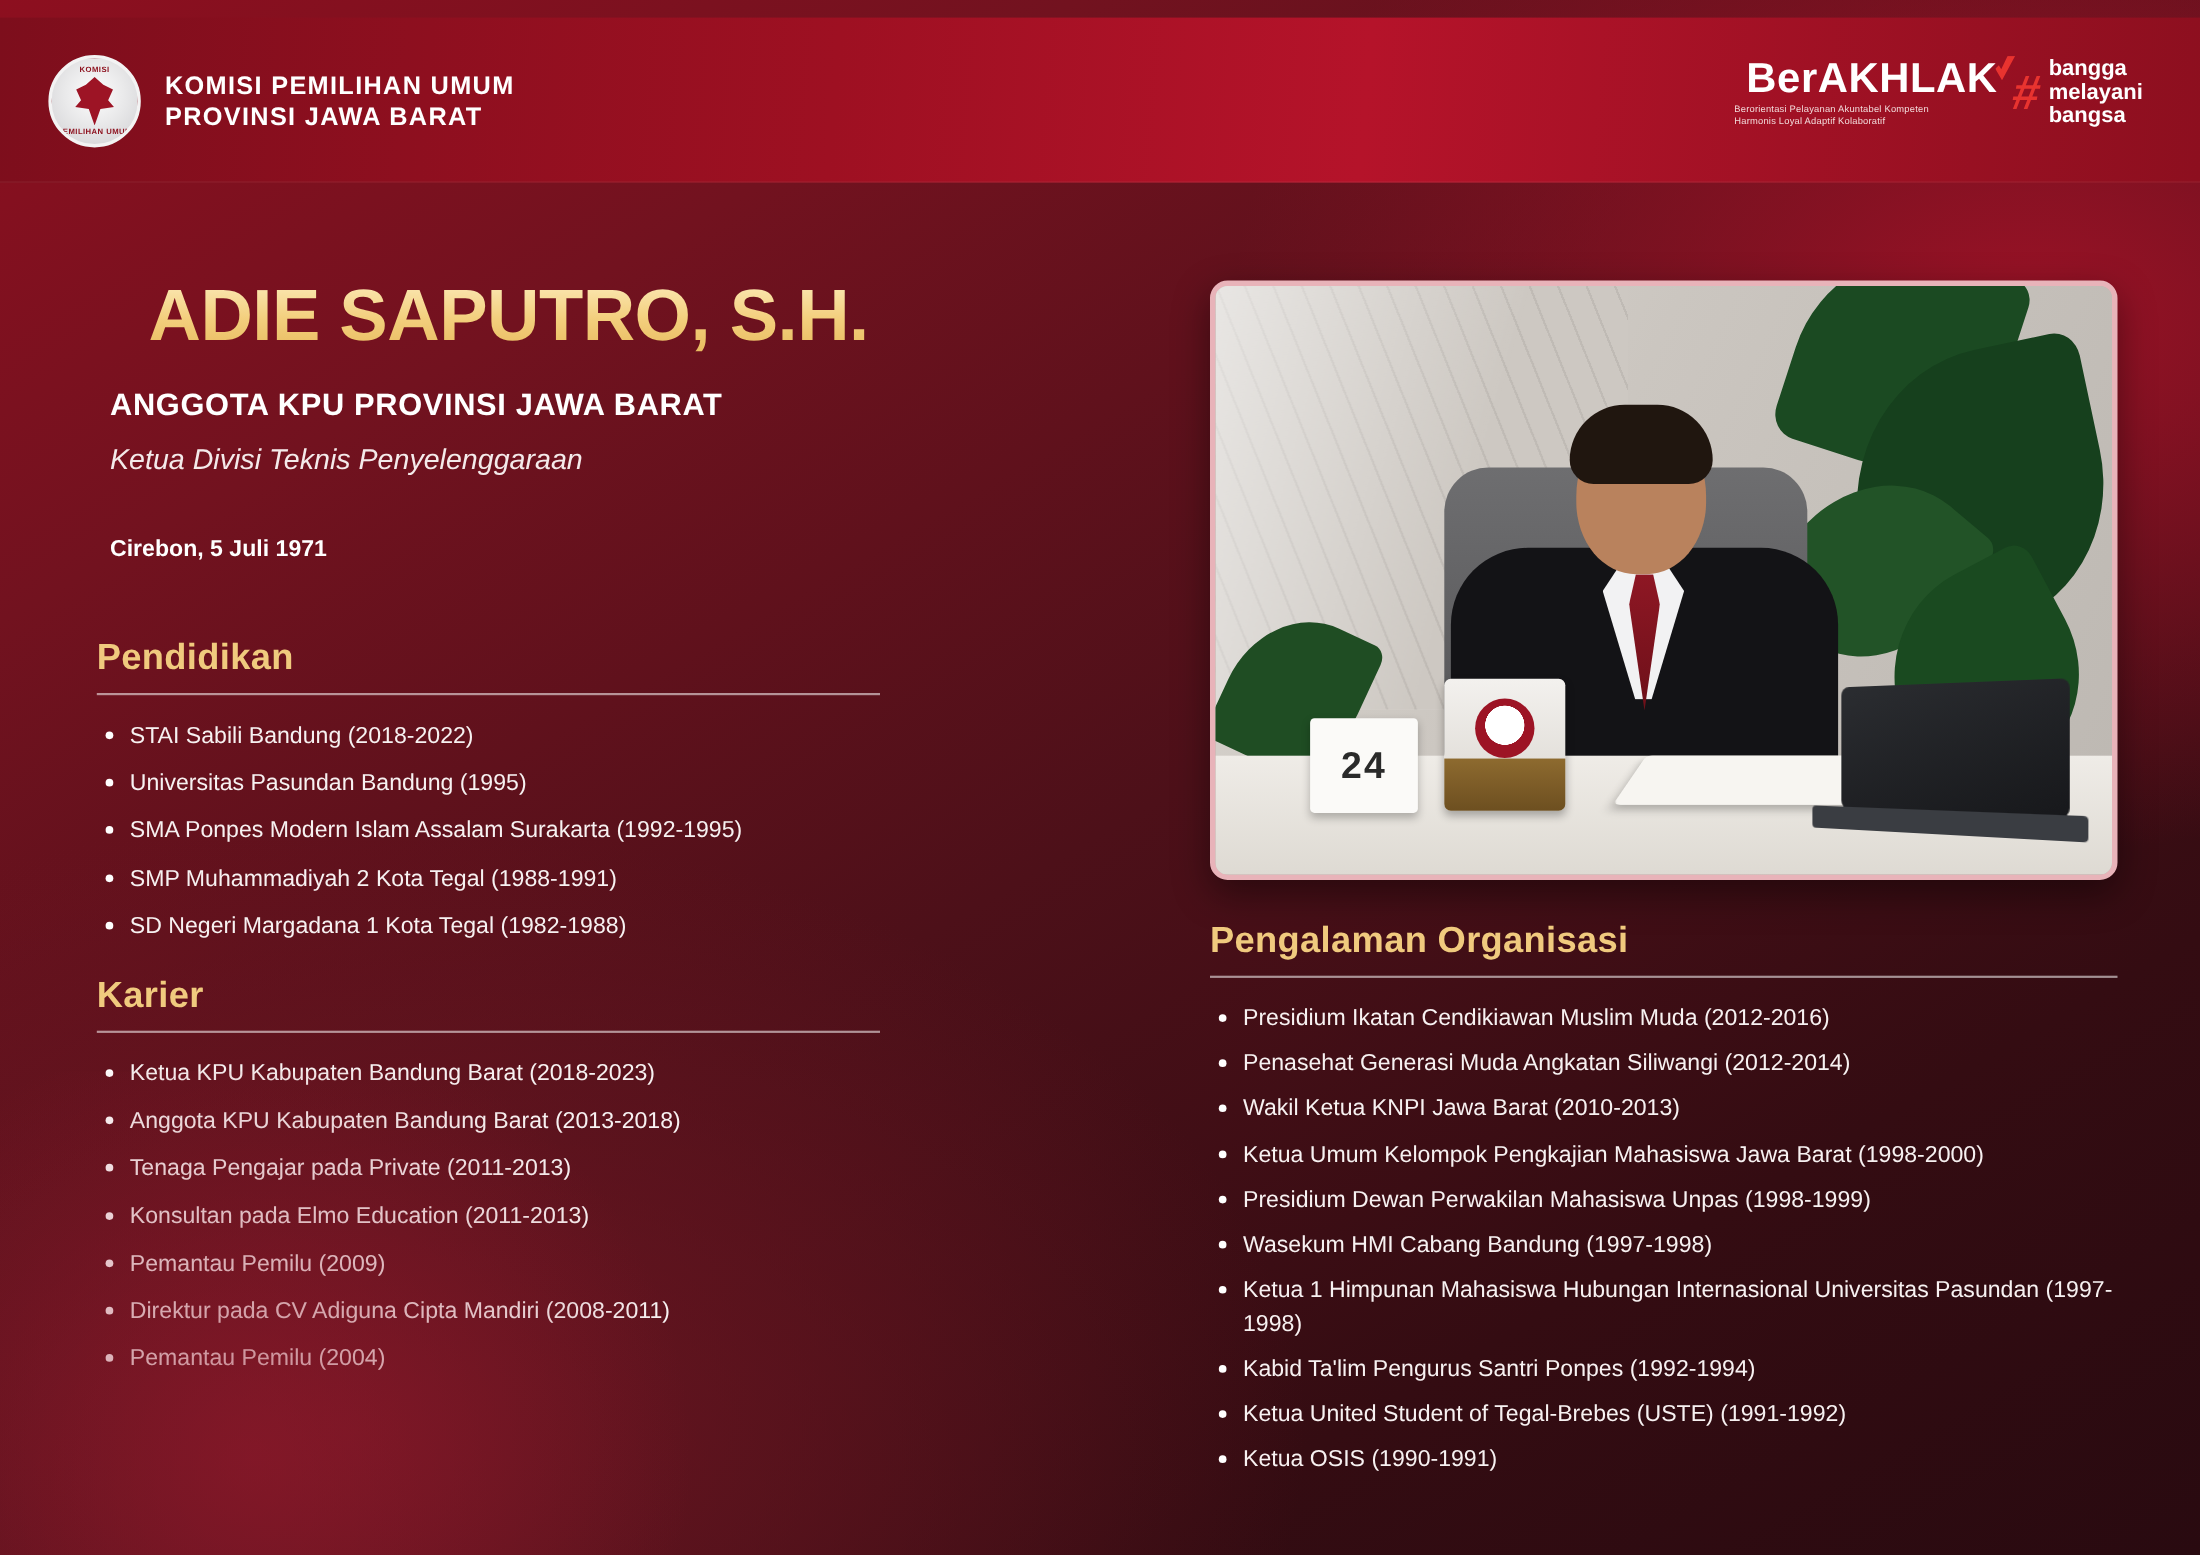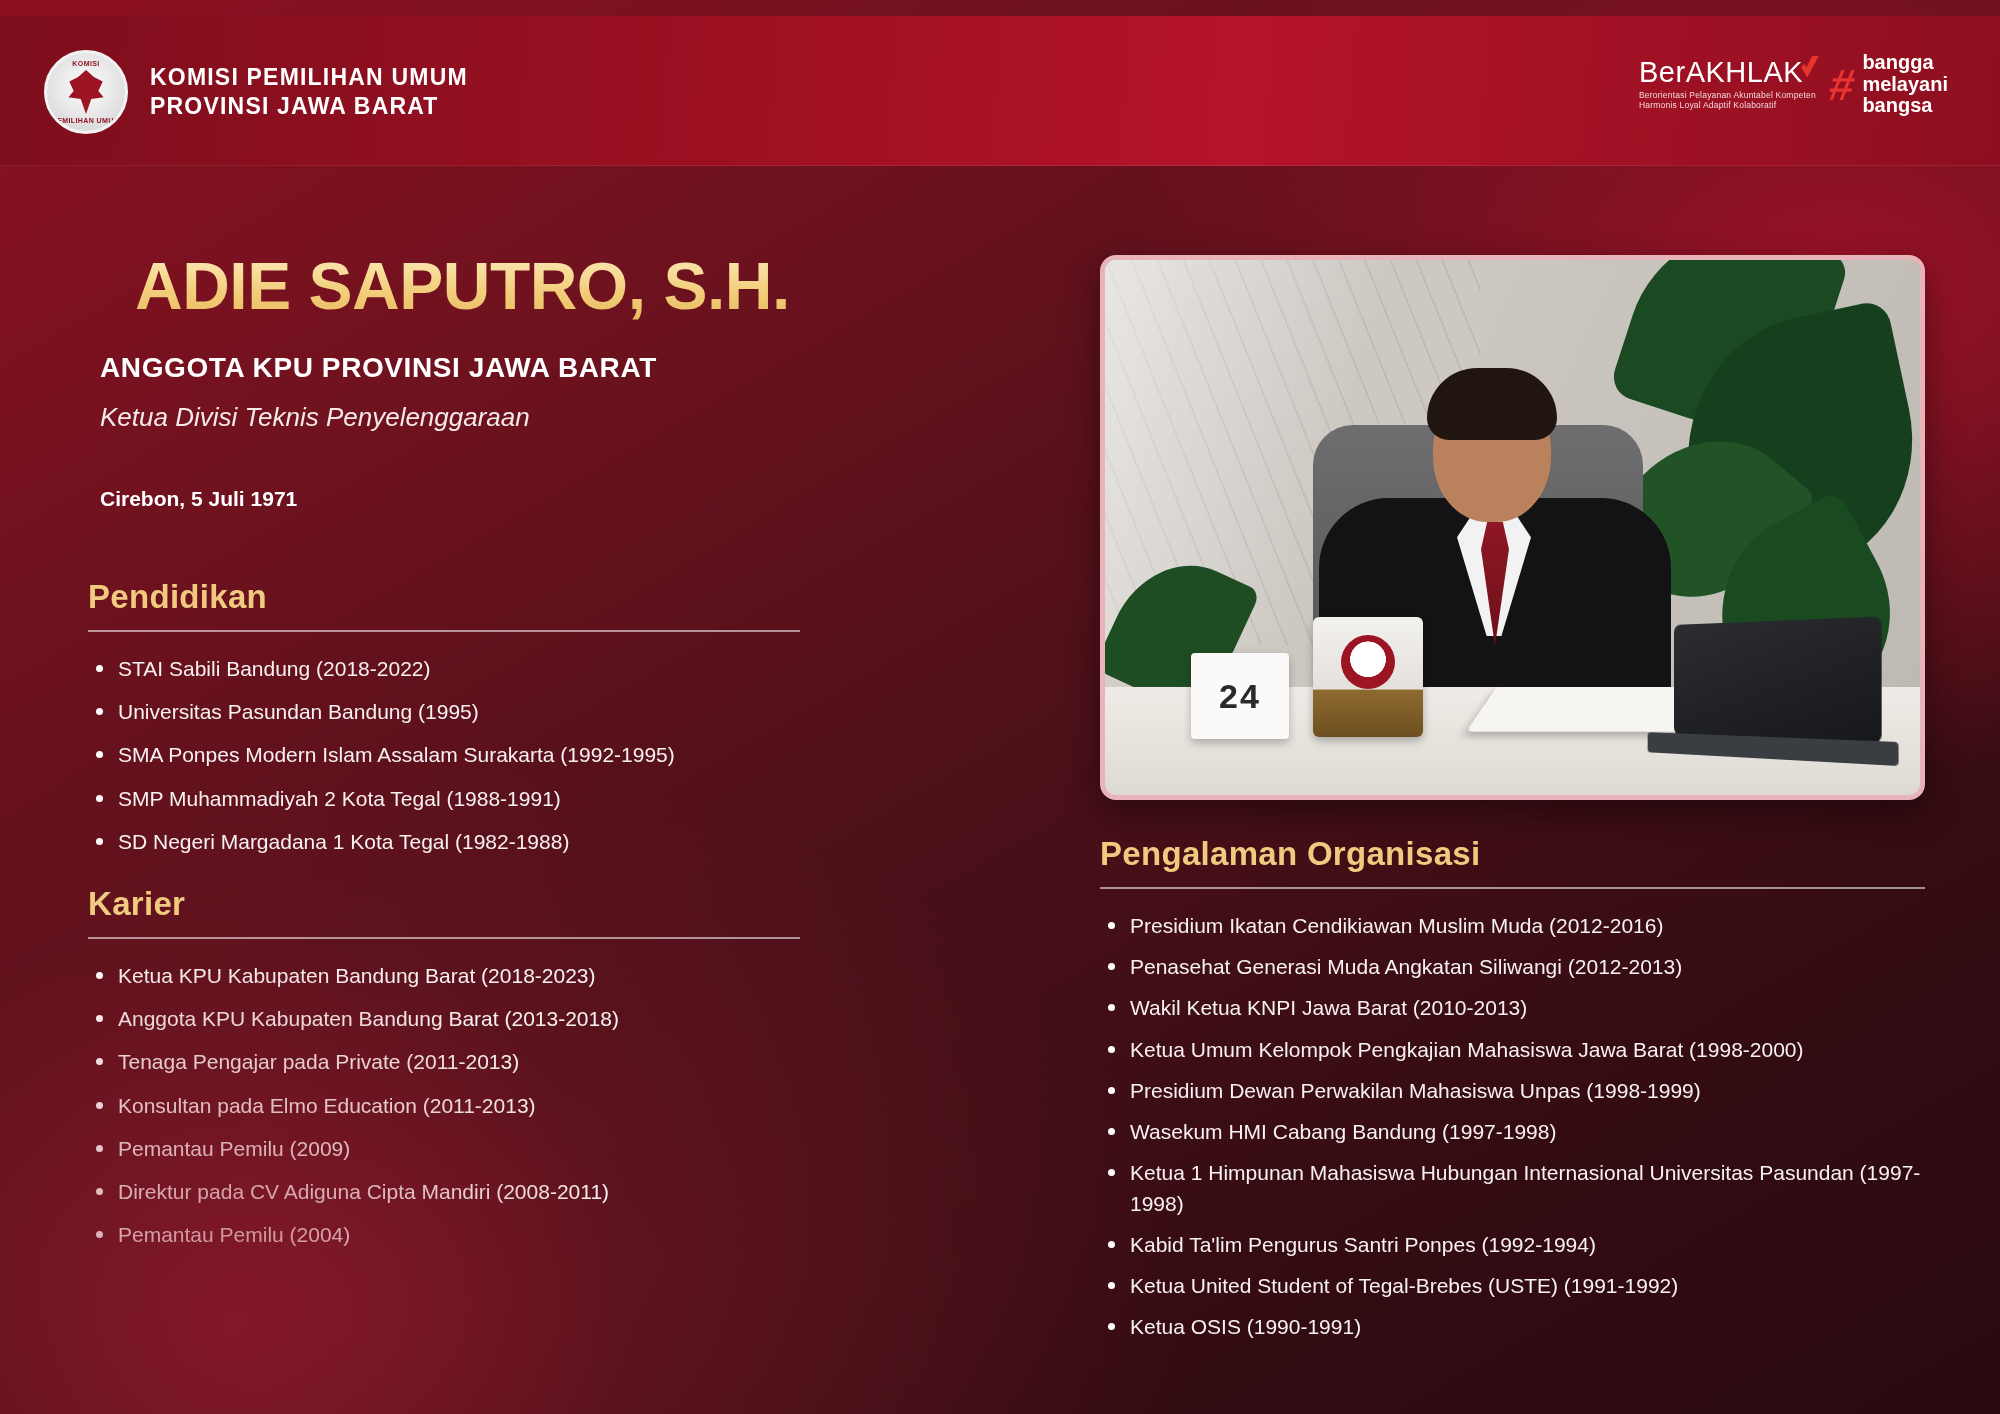--- a/index.html
+++ b/index.html
@@ -84,26 +84,27 @@
 
   .header-right {
     position: absolute;
     right: 52px; top: 36px;
     display: flex;
     align-items: center;
     gap: 14px;
   }
   .berakhlak { text-align: left; color: #fff; }
   .berakhlak .main {
-    font-size: 29px;
-    font-weight: normal;
+    font-size: 38px;
+    font-weight: bold;
     letter-spacing: .5px;
     line-height: 1;
     position: relative;
     display: inline-block;
+    margin-left: 11px;
   }
   .berakhlak .main .tick {
     position: absolute;
     right: -16px; top: -2px;
     width: 18px; height: 22px;
     background: #e8332f;
     clip-path: polygon(0 52%, 34% 100%, 100% 0, 62% 0, 30% 54%, 18% 38%);
   }
   .berakhlak .sub {
     font-size: 8.5px;
@@ -448,21 +449,21 @@
     <div class="ph-laptop"></div>
     <div class="ph-plaque"></div>
     <div class="ph-calendar">24</div>
   </div>
 
   <div class="sec-organisasi">
     <div class="section-title">Pengalaman Organisasi</div>
     <div class="rule"></div>
     <ul class="items">
       <li>Presidium Ikatan Cendikiawan Muslim Muda (2012-2016)</li>
-      <li>Penasehat Generasi Muda Angkatan Siliwangi (2012-2013)</li>
+      <li>Penasehat Generasi Muda Angkatan Siliwangi (2012-2014)</li>
       <li>Wakil Ketua KNPI Jawa Barat (2010-2013)</li>
       <li>Ketua Umum Kelompok Pengkajian Mahasiswa Jawa Barat (1998-2000)</li>
       <li>Presidium Dewan Perwakilan Mahasiswa Unpas (1998-1999)</li>
       <li>Wasekum HMI Cabang Bandung (1997-1998)</li>
       <li>Ketua 1 Himpunan Mahasiswa Hubungan Internasional Universitas Pasundan (1997-1998)</li>
       <li>Kabid Ta'lim Pengurus Santri Ponpes (1992-1994)</li>
       <li>Ketua United Student of Tegal-Brebes (USTE) (1991-1992)</li>
       <li>Ketua OSIS (1990-1991)</li>
     </ul>
   </div>

